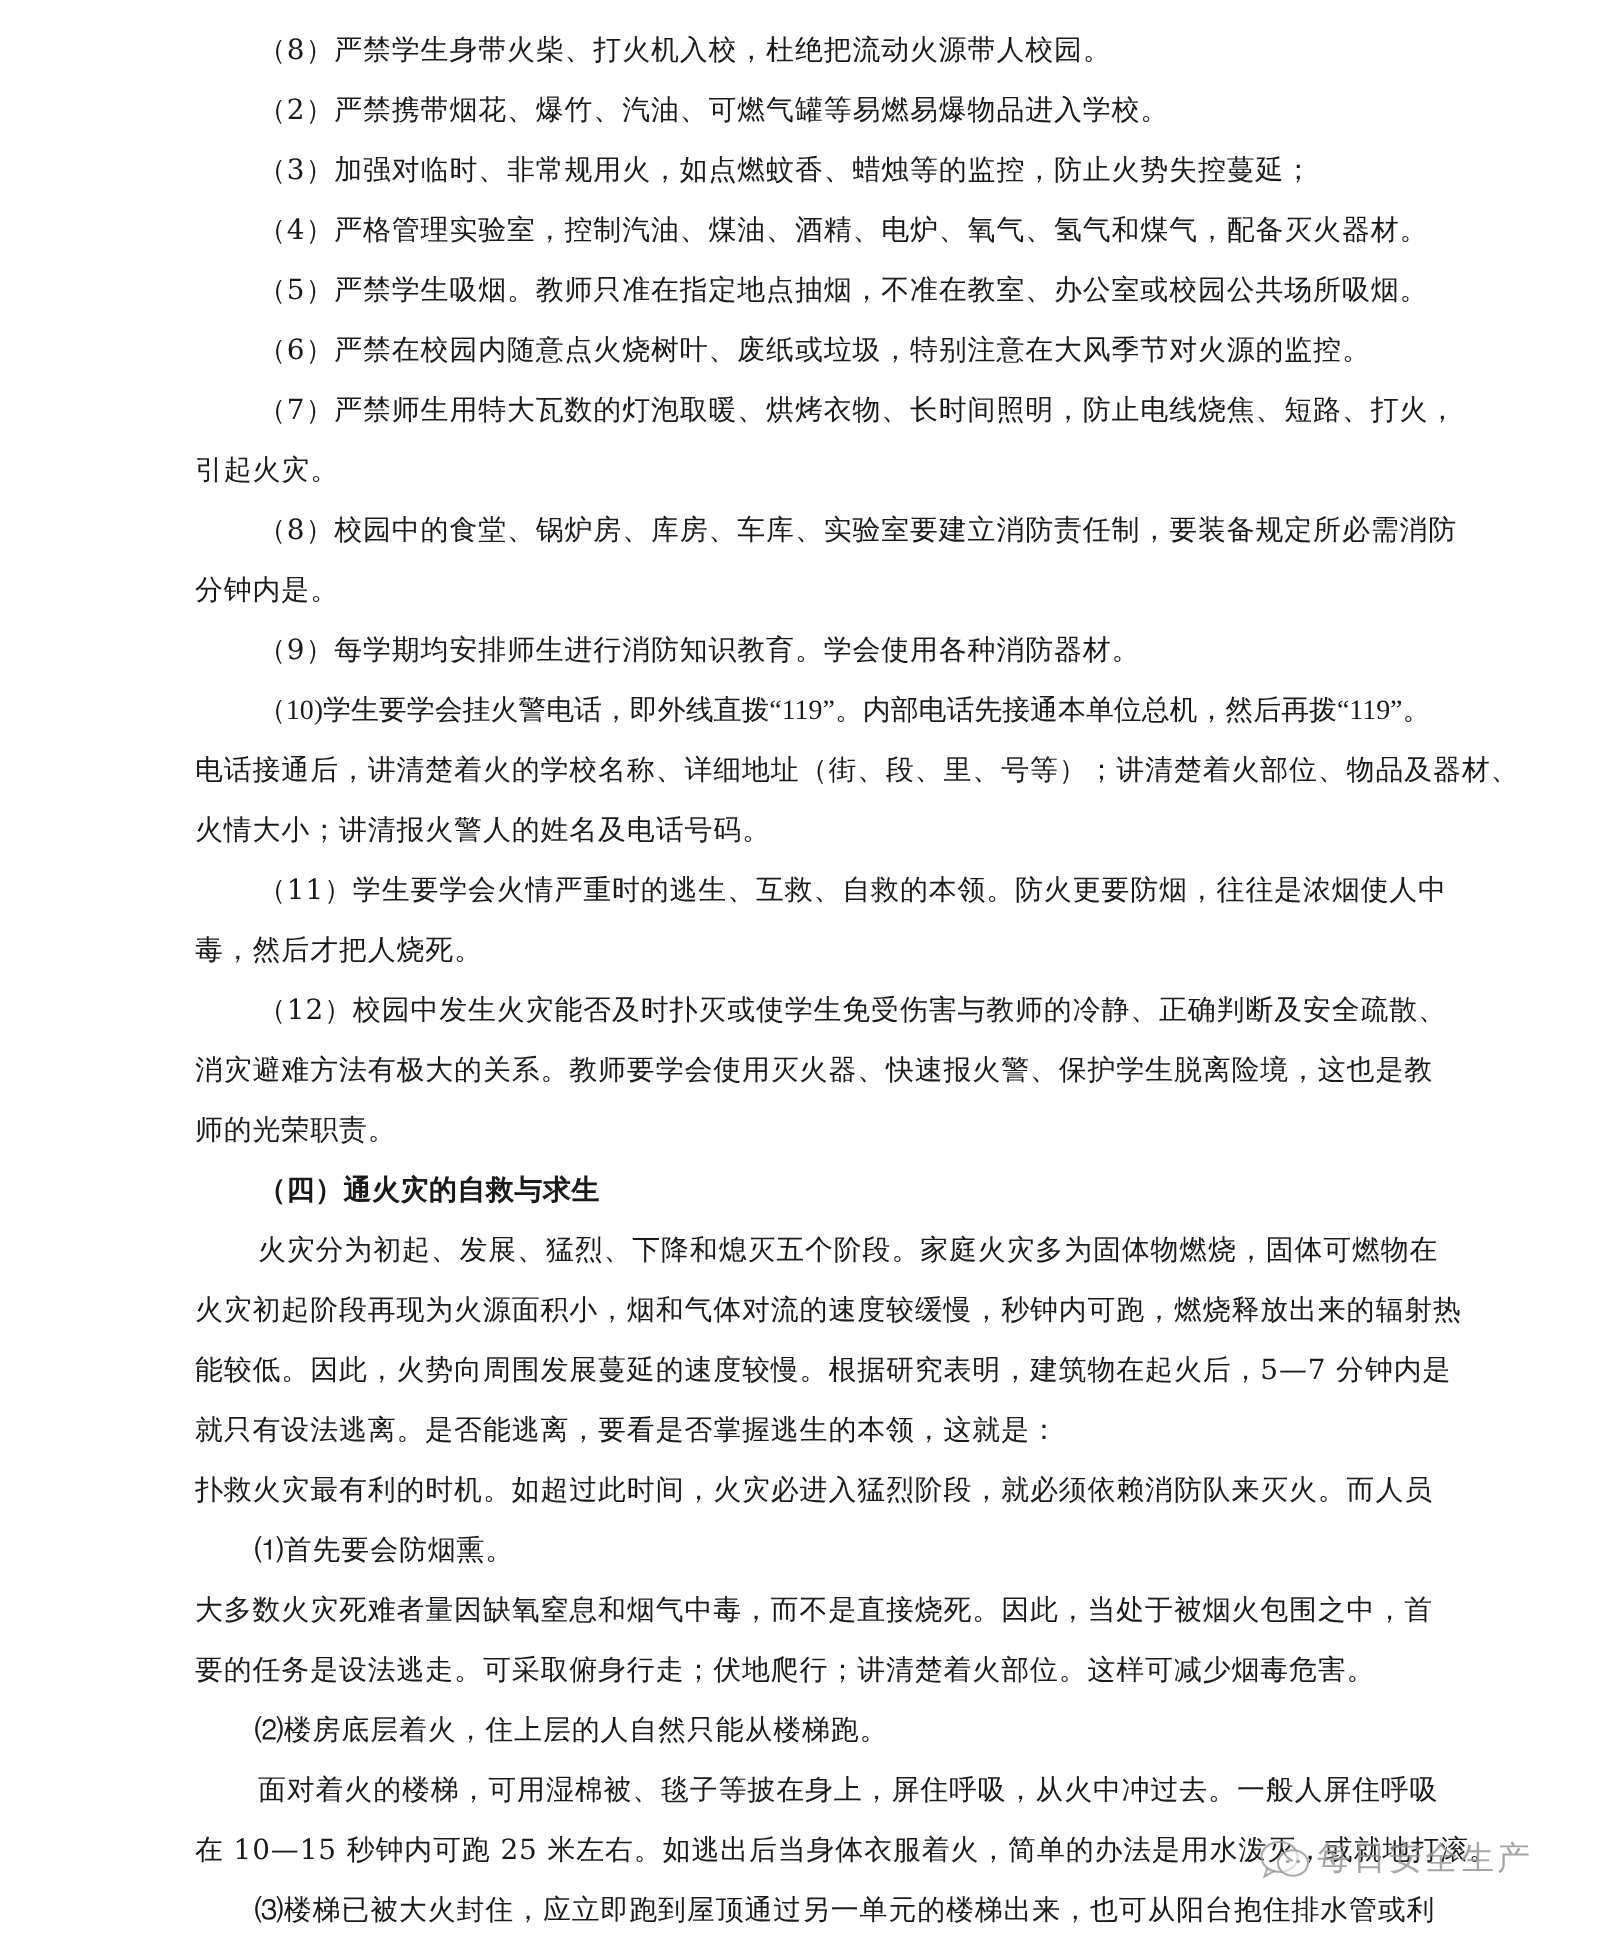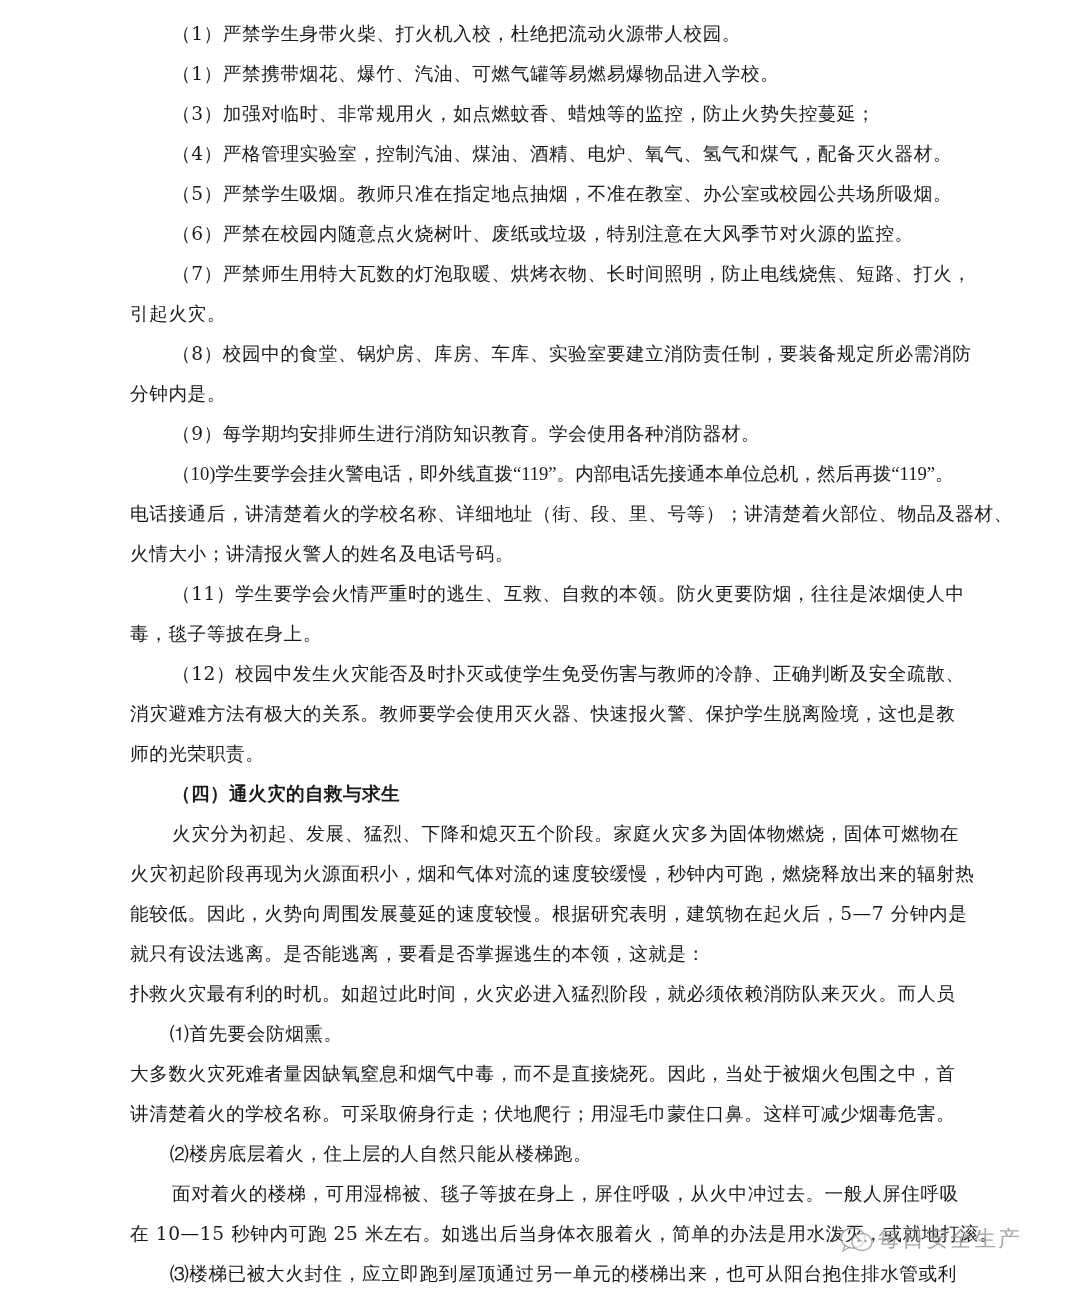--- a/index.html
+++ b/index.html
@@ -53,23 +53,23 @@
     letter-spacing: 2px;
     pointer-events: none;
   }
   .watermark svg { display: block; }
 </style>
 </head>
 <body>
 
 <div class="page">
 
-  <div class="line indent">（1）严禁学生身带火柴、打火机入校，杜绝把流动火源带人校园。</div>
+  <div class="line indent">（8）严禁学生身带火柴、打火机入校，杜绝把流动火源带人校园。</div>
 
-  <div class="line indent">（1）严禁携带烟花、爆竹、汽油、可燃气罐等易燃易爆物品进入学校。</div>
+  <div class="line indent">（2）严禁携带烟花、爆竹、汽油、可燃气罐等易燃易爆物品进入学校。</div>
 
   <div class="line indent">（3）加强对临时、非常规用火，如点燃蚊香、蜡烛等的监控，防止火势失控蔓延；</div>
 
   <div class="line indent">（4）严格管理实验室，控制汽油、煤油、酒精、电炉、氧气、氢气和煤气，配备灭火器材。</div>
 
   <div class="line indent">（5）严禁学生吸烟。教师只准在指定地点抽烟，不准在教室、办公室或校园公共场所吸烟。</div>
 
   <div class="line indent">（6）严禁在校园内随意点火烧树叶、废纸或垃圾，特别注意在大风季节对火源的监控。</div>
 
   <div class="line indent">（7）严禁师生用特大瓦数的灯泡取暖、烘烤衣物、长时间照明，防止电线烧焦、短路、打火，</div>
@@ -78,37 +78,37 @@
   <div class="line indent">（8）校园中的食堂、锅炉房、库房、车库、实验室要建立消防责任制，要装备规定所必需消防</div>
   <div class="line">分钟内是。</div>
 
   <div class="line indent">（9）每学期均安排师生进行消防知识教育。学会使用各种消防器材。</div>
 
   <div class="line indent" style="letter-spacing:0;font-family:Liberation Serif, serif;">（10)学生要学会挂火警电话，即外线直拨“119”。内部电话先接通本单位总机，然后再拨“119”。</div>
   <div class="line">电话接通后，讲清楚着火的学校名称、详细地址（街、段、里、号等）；讲清楚着火部位、物品及器材、</div>
   <div class="line">火情大小；讲清报火警人的姓名及电话号码。</div>
 
   <div class="line indent">（11）学生要学会火情严重时的逃生、互救、自救的本领。防火更要防烟，往往是浓烟使人中</div>
-  <div class="line">毒，毯子等披在身上。</div>
+  <div class="line">毒，然后才把人烧死。</div>
 
   <div class="line indent">（12）校园中发生火灾能否及时扑灭或使学生免受伤害与教师的冷静、正确判断及安全疏散、</div>
   <div class="line">消灾避难方法有极大的关系。教师要学会使用灭火器、快速报火警、保护学生脱离险境，这也是教</div>
   <div class="line">师的光荣职责。</div>
 
   <div class="heading">（四）通火灾的自救与求生</div>
 
   <div class="line indent">火灾分为初起、发展、猛烈、下降和熄灭五个阶段。家庭火灾多为固体物燃烧，固体可燃物在</div>
   <div class="line">火灾初起阶段再现为火源面积小，烟和气体对流的速度较缓慢，秒钟内可跑，燃烧释放出来的辐射热</div>
   <div class="line">能较低。因此，火势向周围发展蔓延的速度较慢。根据研究表明，建筑物在起火后，5—7 分钟内是</div>
   <div class="line">就只有设法逃离。是否能逃离，要看是否掌握逃生的本领，这就是：</div>
   <div class="line">扑救火灾最有利的时机。如超过此时间，火灾必进入猛烈阶段，就必须依赖消防队来灭火。而人员</div>
 
   <div class="line indent-sm">⑴首先要会防烟熏。</div>
   <div class="line">大多数火灾死难者量因缺氧窒息和烟气中毒，而不是直接烧死。因此，当处于被烟火包围之中，首</div>
-  <div class="line">讲清楚着火的学校名称。可采取俯身行走；伏地爬行；用湿毛巾蒙住口鼻。这样可减少烟毒危害。</div>
+  <div class="line">要的任务是设法逃走。可采取俯身行走；伏地爬行；讲清楚着火部位。这样可减少烟毒危害。</div>
 
   <div class="line indent-sm">⑵楼房底层着火，住上层的人自然只能从楼梯跑。</div>
   <div class="line indent">面对着火的楼梯，可用湿棉被、毯子等披在身上，屏住呼吸，从火中冲过去。一般人屏住呼吸</div>
   <div class="line">在 10—15 秒钟内可跑 25 米左右。如逃出后当身体衣服着火，简单的办法是用水泼灭，或就地打滚。</div>
 
   <div class="line indent-sm">⑶楼梯已被大火封住，应立即跑到屋顶通过另一单元的楼梯出来，也可从阳台抱住排水管或利</div>
 </div>
 
 <div class="watermark">
   <span>

